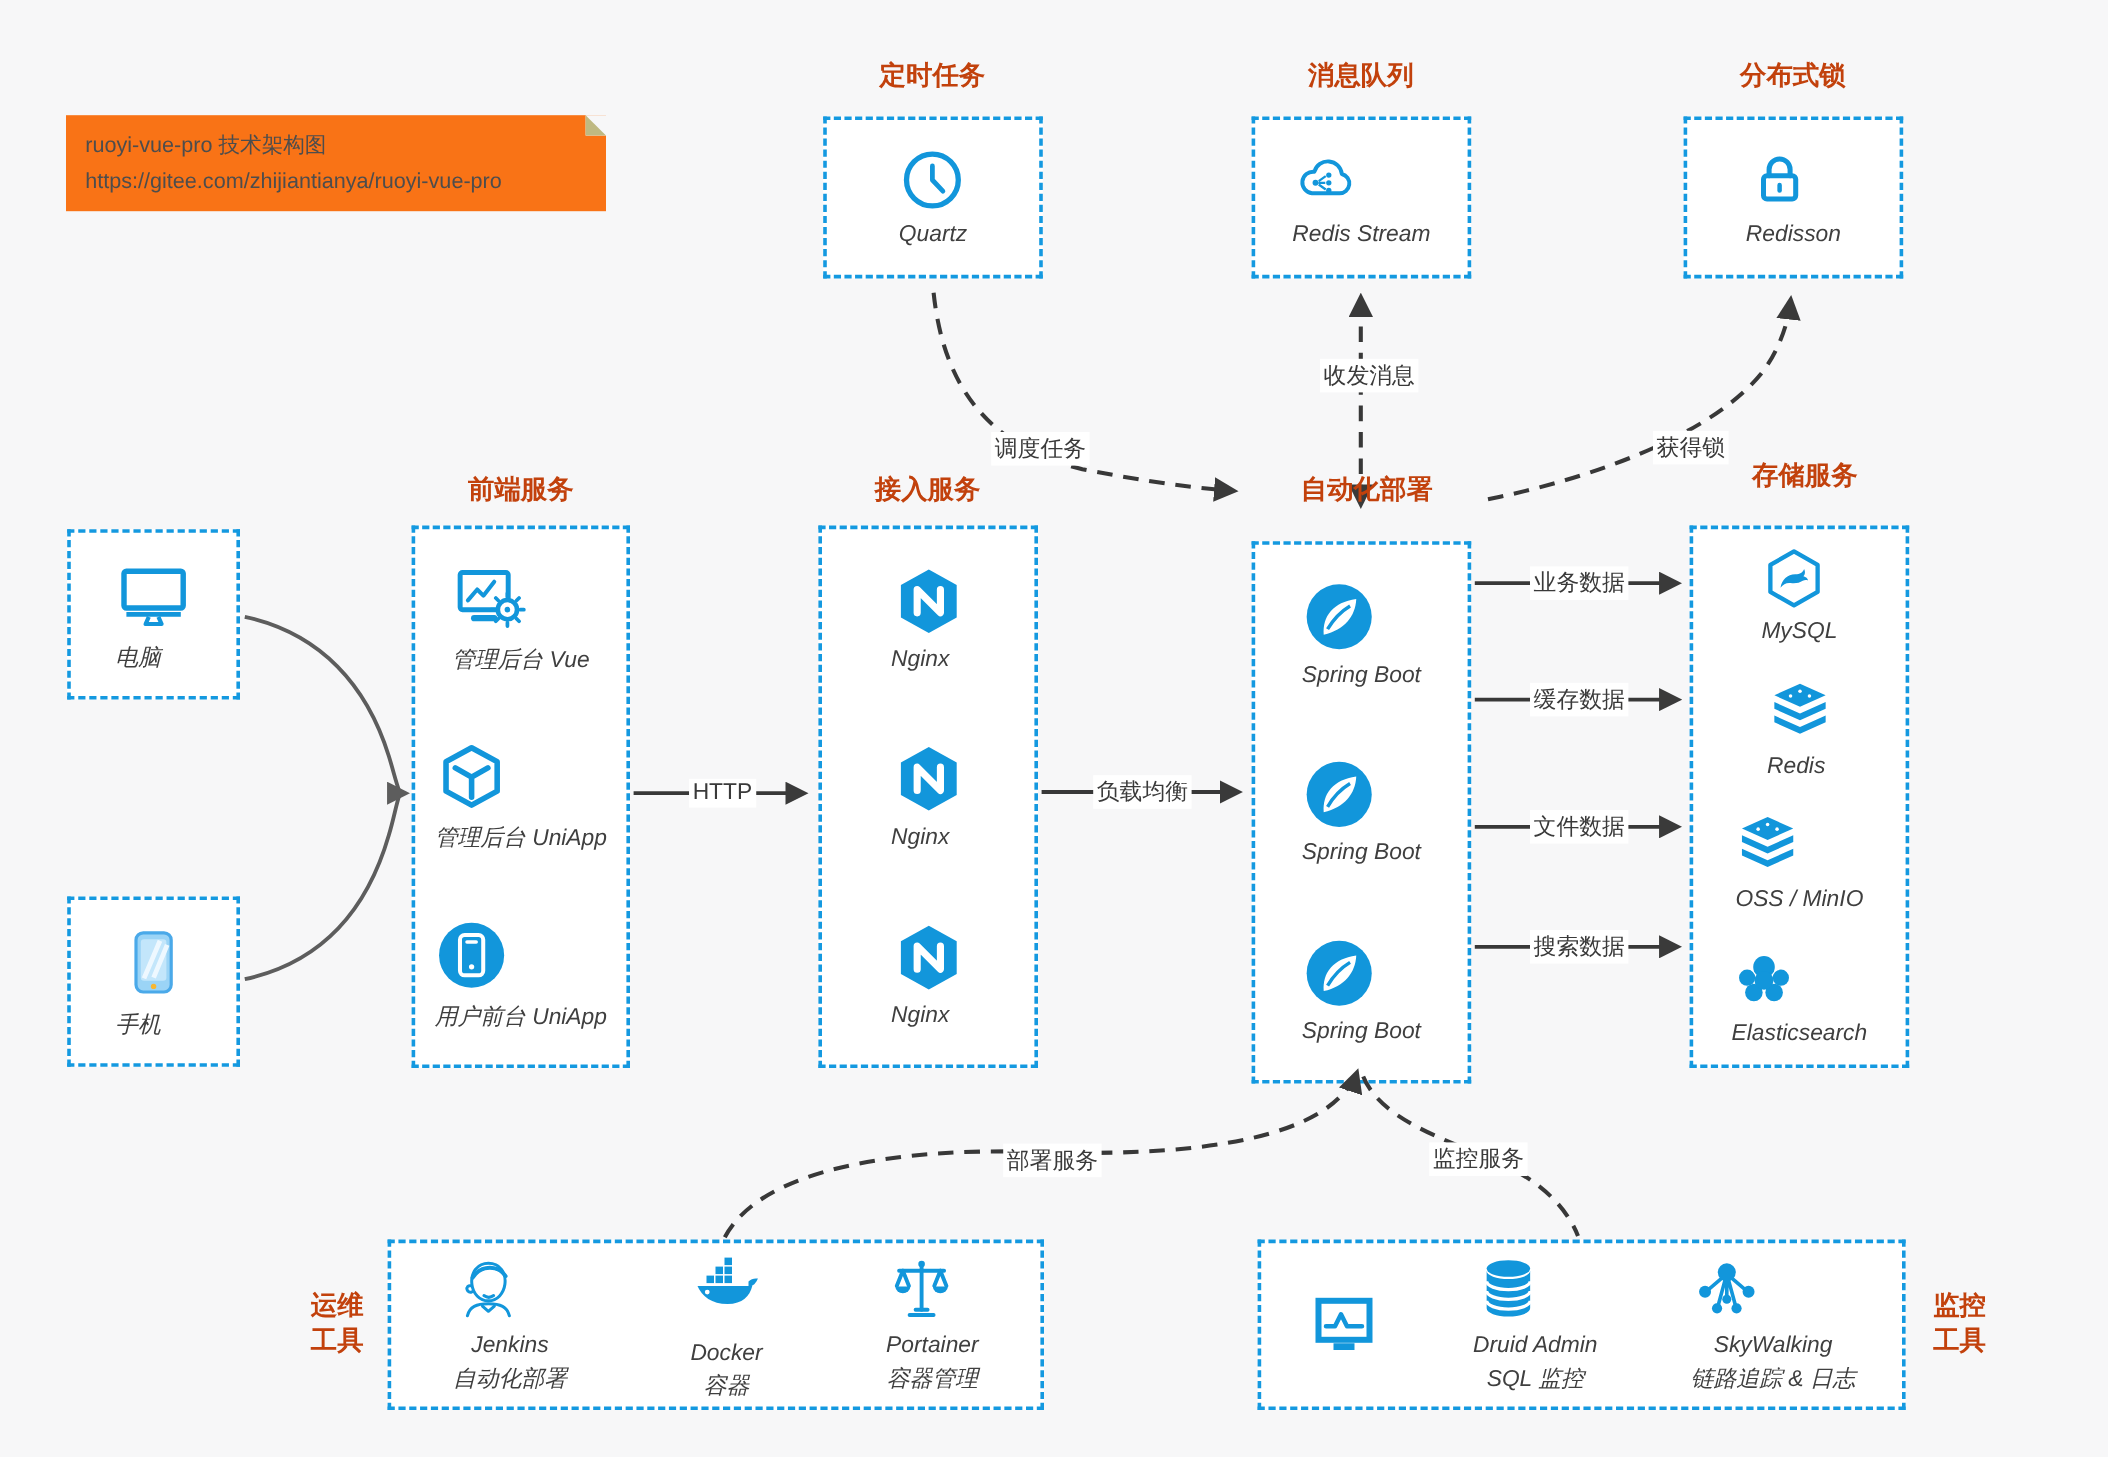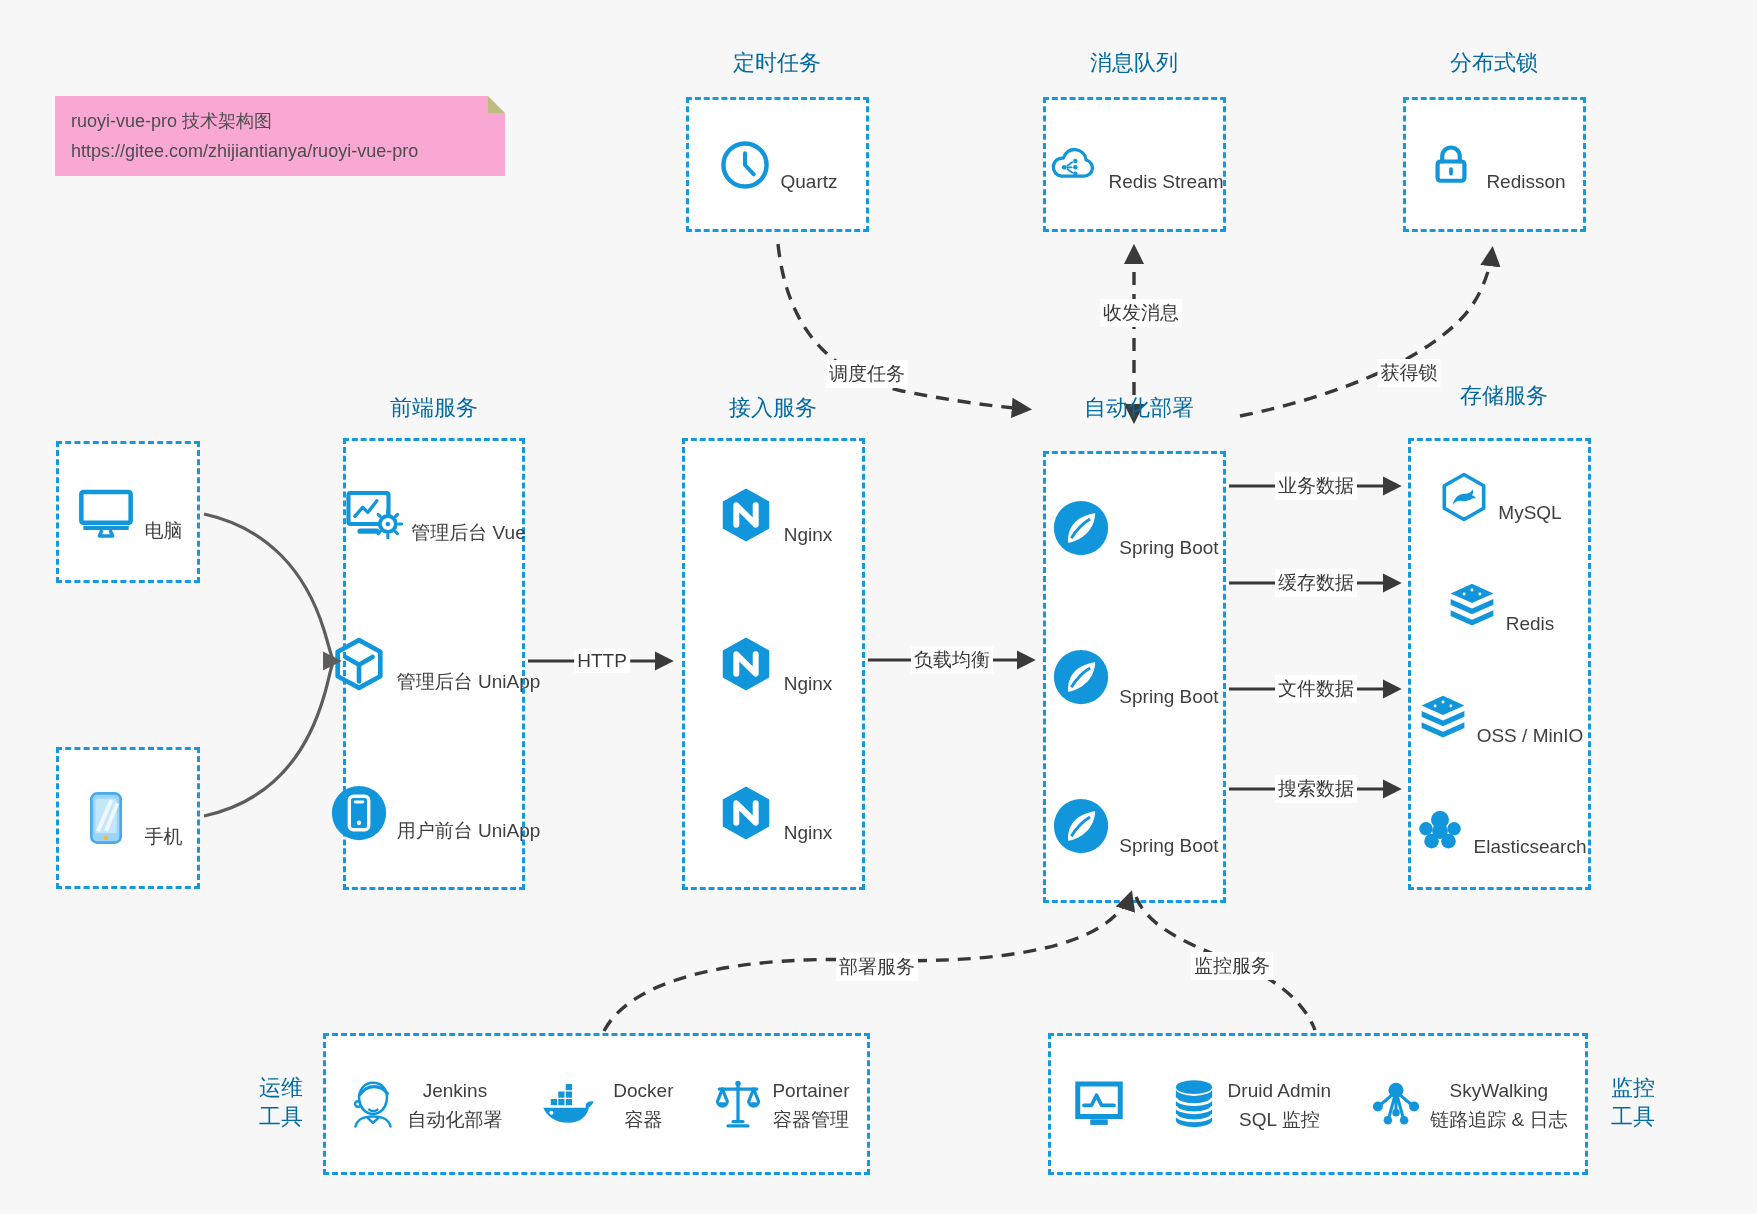--- a/index.html
+++ b/index.html
@@ -1,30 +1,30 @@
 <!DOCTYPE html>
 <html><head>
 <meta charset="utf-8">
 <style>
   html,body{margin:0;padding:0;background:#f7f7f8;font-family:"Liberation Sans","DejaVu Sans",sans-serif;}
   .canvas{position:relative;width:1757px;height:1214px;background:#f7f7f8;overflow:hidden;}
 
   .dbox{position:absolute;background:#fff;border:3px dashed #1499e0;box-sizing:border-box;display:flex;align-items:center;justify-content:center;}
   .vstack{flex-direction:column;justify-content:space-around;}
   .hstack{flex-direction:row;justify-content:space-around;}
-  .item{display:flex;flex-direction:row;align-items:flex-end;gap:7px;}
+  .item{display:flex;flex-direction:column;align-items:flex-start;gap:7px;font-style:italic;}
   .lbl{font-size:19px;color:#3f3f3f;white-space:nowrap;}
   .lbl2{font-size:19px;color:#3f3f3f;white-space:nowrap;text-align:center;line-height:1.5;}
 
-  .rtitle{position:absolute;transform:translate(-50%,-50%);color:#0369a1;font-weight:normal;font-size:22px;white-space:nowrap;z-index:5;}
+  .rtitle{position:absolute;transform:translate(-50%,-50%);color:#c2410c;font-weight:bold;font-size:22px;white-space:nowrap;z-index:5;}
   .rtitle.side{line-height:1.3;text-align:center;}
 
   .elabel{position:absolute;transform:translate(-50%,-50%);font-size:19px;color:#3a3a3a;background:#fff;padding:1px 3px;white-space:nowrap;z-index:4;}
 
-  .note{position:absolute;left:55px;top:96px;width:450px;height:80px;background:#f9a8d4;color:#4d4d4d;font-size:18px;line-height:30px;padding:10px 0 0 16px;box-sizing:border-box;z-index:2;}
+  .note{position:absolute;left:55px;top:96px;width:450px;height:80px;background:#f97316;color:#4d4d4d;font-size:18px;line-height:30px;padding:10px 0 0 16px;box-sizing:border-box;z-index:2;}
   .note .fold{position:absolute;right:0;top:0;width:0;height:0;border-top:17px solid #f7f7f8;border-left:17px solid #bfb982;}
   .note div{white-space:nowrap;}
 
   svg.wires{position:absolute;left:0;top:0;z-index:3;pointer-events:none;}
   .ic{width:62px;height:62px;display:block;}
   .ic-top{width:56px;height:56px;display:block;}
   .ic-cl{width:64px;height:64px;display:block;}
   .ic-st{width:54px;height:54px;display:block;}
   .ic-bt{width:60px;height:60px;display:block;}
 </style>

